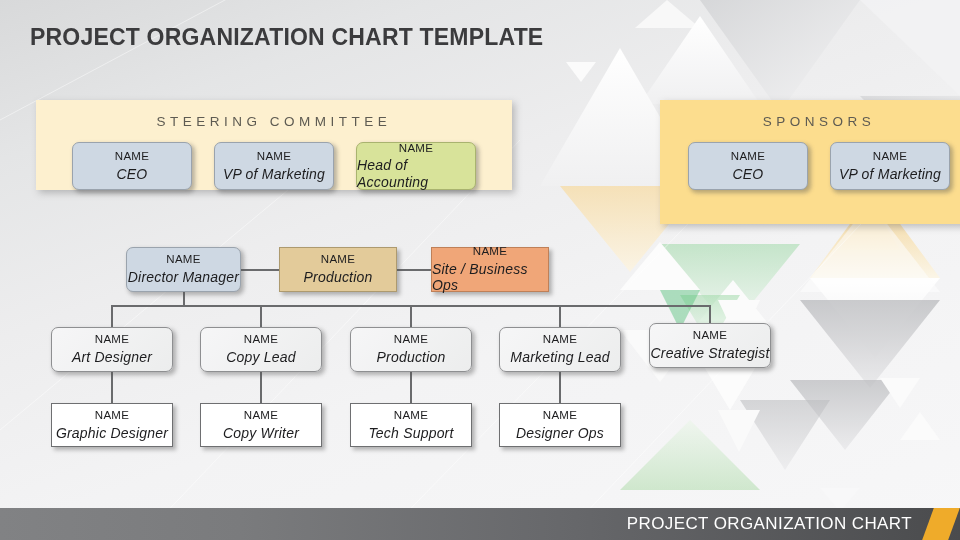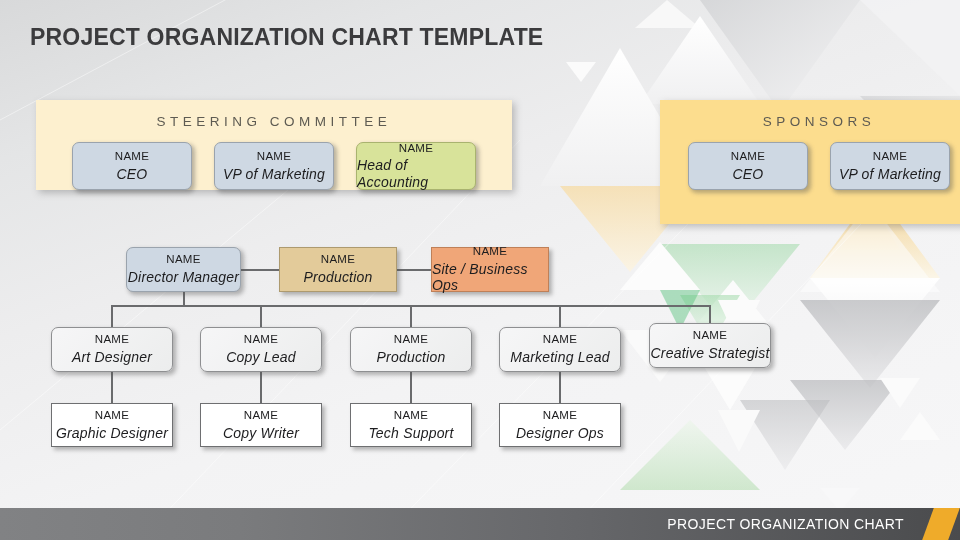--- a/index.html
+++ b/index.html
@@ -50,22 +50,22 @@
   
   .ln{position:absolute;background:#6a6b6d;}
   .lnv{width:2px;}
   .lnh{height:2px;}
   
   .footer{
     position:absolute;left:0;bottom:0;width:960px;height:32px;
     background:linear-gradient(90deg,#818284 0%,#7a7b7d 25%,#66676a 60%,#4a4b4d 100%);
   }
   .footer-text{
-    position:absolute;right:56px;top:50%;transform:translateY(-50%);
-    color:#ffffff;font-size:14px;letter-spacing:.4px;white-space:nowrap;
+    position:absolute;right:48px;top:50%;transform:translateY(-50%);
+    color:#ffffff;font-size:17px;letter-spacing:.4px;white-space:nowrap;
   }
   .footer-slash{
     position:absolute;right:6px;top:0;width:26px;height:32px;
     background:#efab2a;transform:skewX(-20deg);
   }
 </style>
 </head>
 <body>
 
 <div id="slide">

